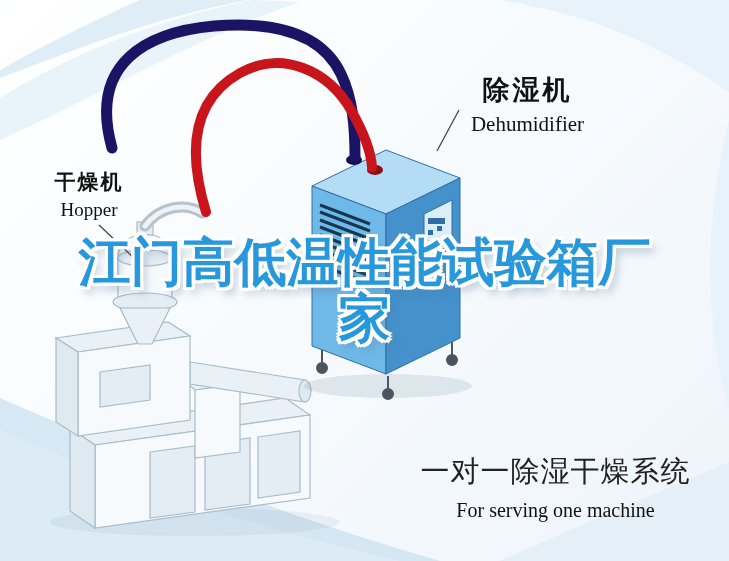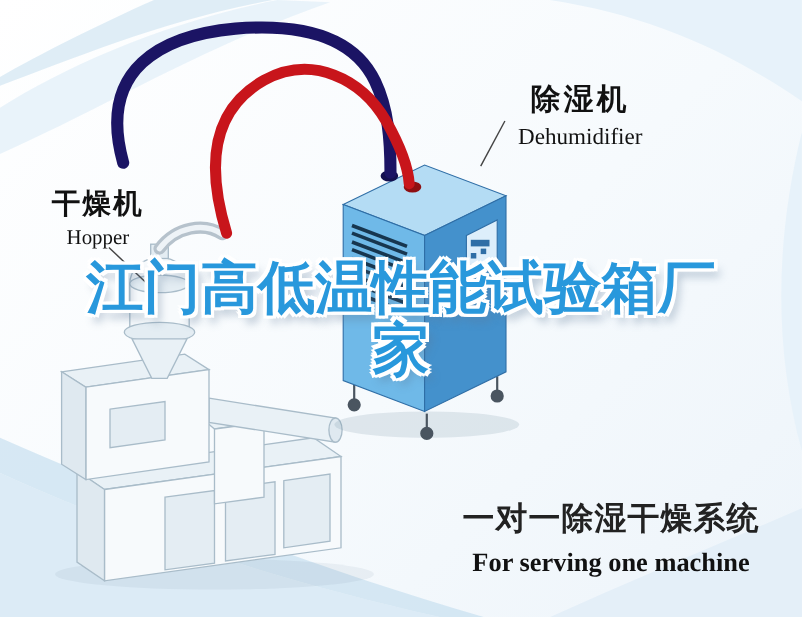--- a/index.html
+++ b/index.html
@@ -30,33 +30,33 @@
   .pipe-red{stroke:var(--pipe-red);stroke-width:10;fill:none;stroke-linecap:round;}
   .pointer{stroke:#444444;stroke-width:1.3;}
   
   .label{position:absolute;text-align:center;color:var(--label-text);}
   .label-cn{font-weight:bold;letter-spacing:3px;}
   .label-en{font-family:"Liberation Serif",serif;text-align:center;}
   .dehumid-label{left:445px;top:72px;width:165px;}
   .dehumid-label .label-cn{font-size:27px;}
   .dehumid-label .label-en{font-size:21px;margin-top:4px;}
   .hopper-label{left:30px;top:168px;width:118px;}
-  .hopper-label .label-cn{font-size:26px;letter-spacing:2px;}
+  .hopper-label .label-cn{font-size:21px;letter-spacing:2px;}
   .hopper-label .label-en{font-size:19px;margin-top:3px;}
   .watermark{
     position:absolute;left:0;right:0;top:234px;text-align:center;
     font-size:52px;font-weight:bold;line-height:1.08;color:var(--watermark-blue);
     text-shadow:
       -3px -3px 0 #fff, 3px -3px 0 #fff, -3px 3px 0 #fff, 3px 3px 0 #fff,
       -3px 0 0 #fff, 3px 0 0 #fff, 0 -3px 0 #fff, 0 3px 0 #fff,
       5px 7px 8px rgba(90,120,150,0.45);
   }
   .caption{position:absolute;left:408px;top:452px;width:295px;text-align:center;color:var(--caption-text);}
-  .caption-cn{font-size:29px;font-weight:bold;letter-spacing:1px;}
-  .caption-en{font-family:"Liberation Serif",serif;font-size:24px;margin-top:7px;color:#111;font-weight:bold;}
+  .caption-cn{font-size:29px;font-weight:normal;letter-spacing:1px;}
+  .caption-en{font-family:"Liberation Serif",serif;font-size:20px;margin-top:7px;color:#111;}
 </style>
 </head>
 <body>
 
 <div class="canvas">
 
   <svg width="729" height="561" viewBox="0 0 729 561">
 
     <g>
       <path d="M0,78 C70,52 150,18 248,0 L140,0 C90,22 35,50 0,70 Z" fill="#d9eaf5" opacity="0.85"></path>

